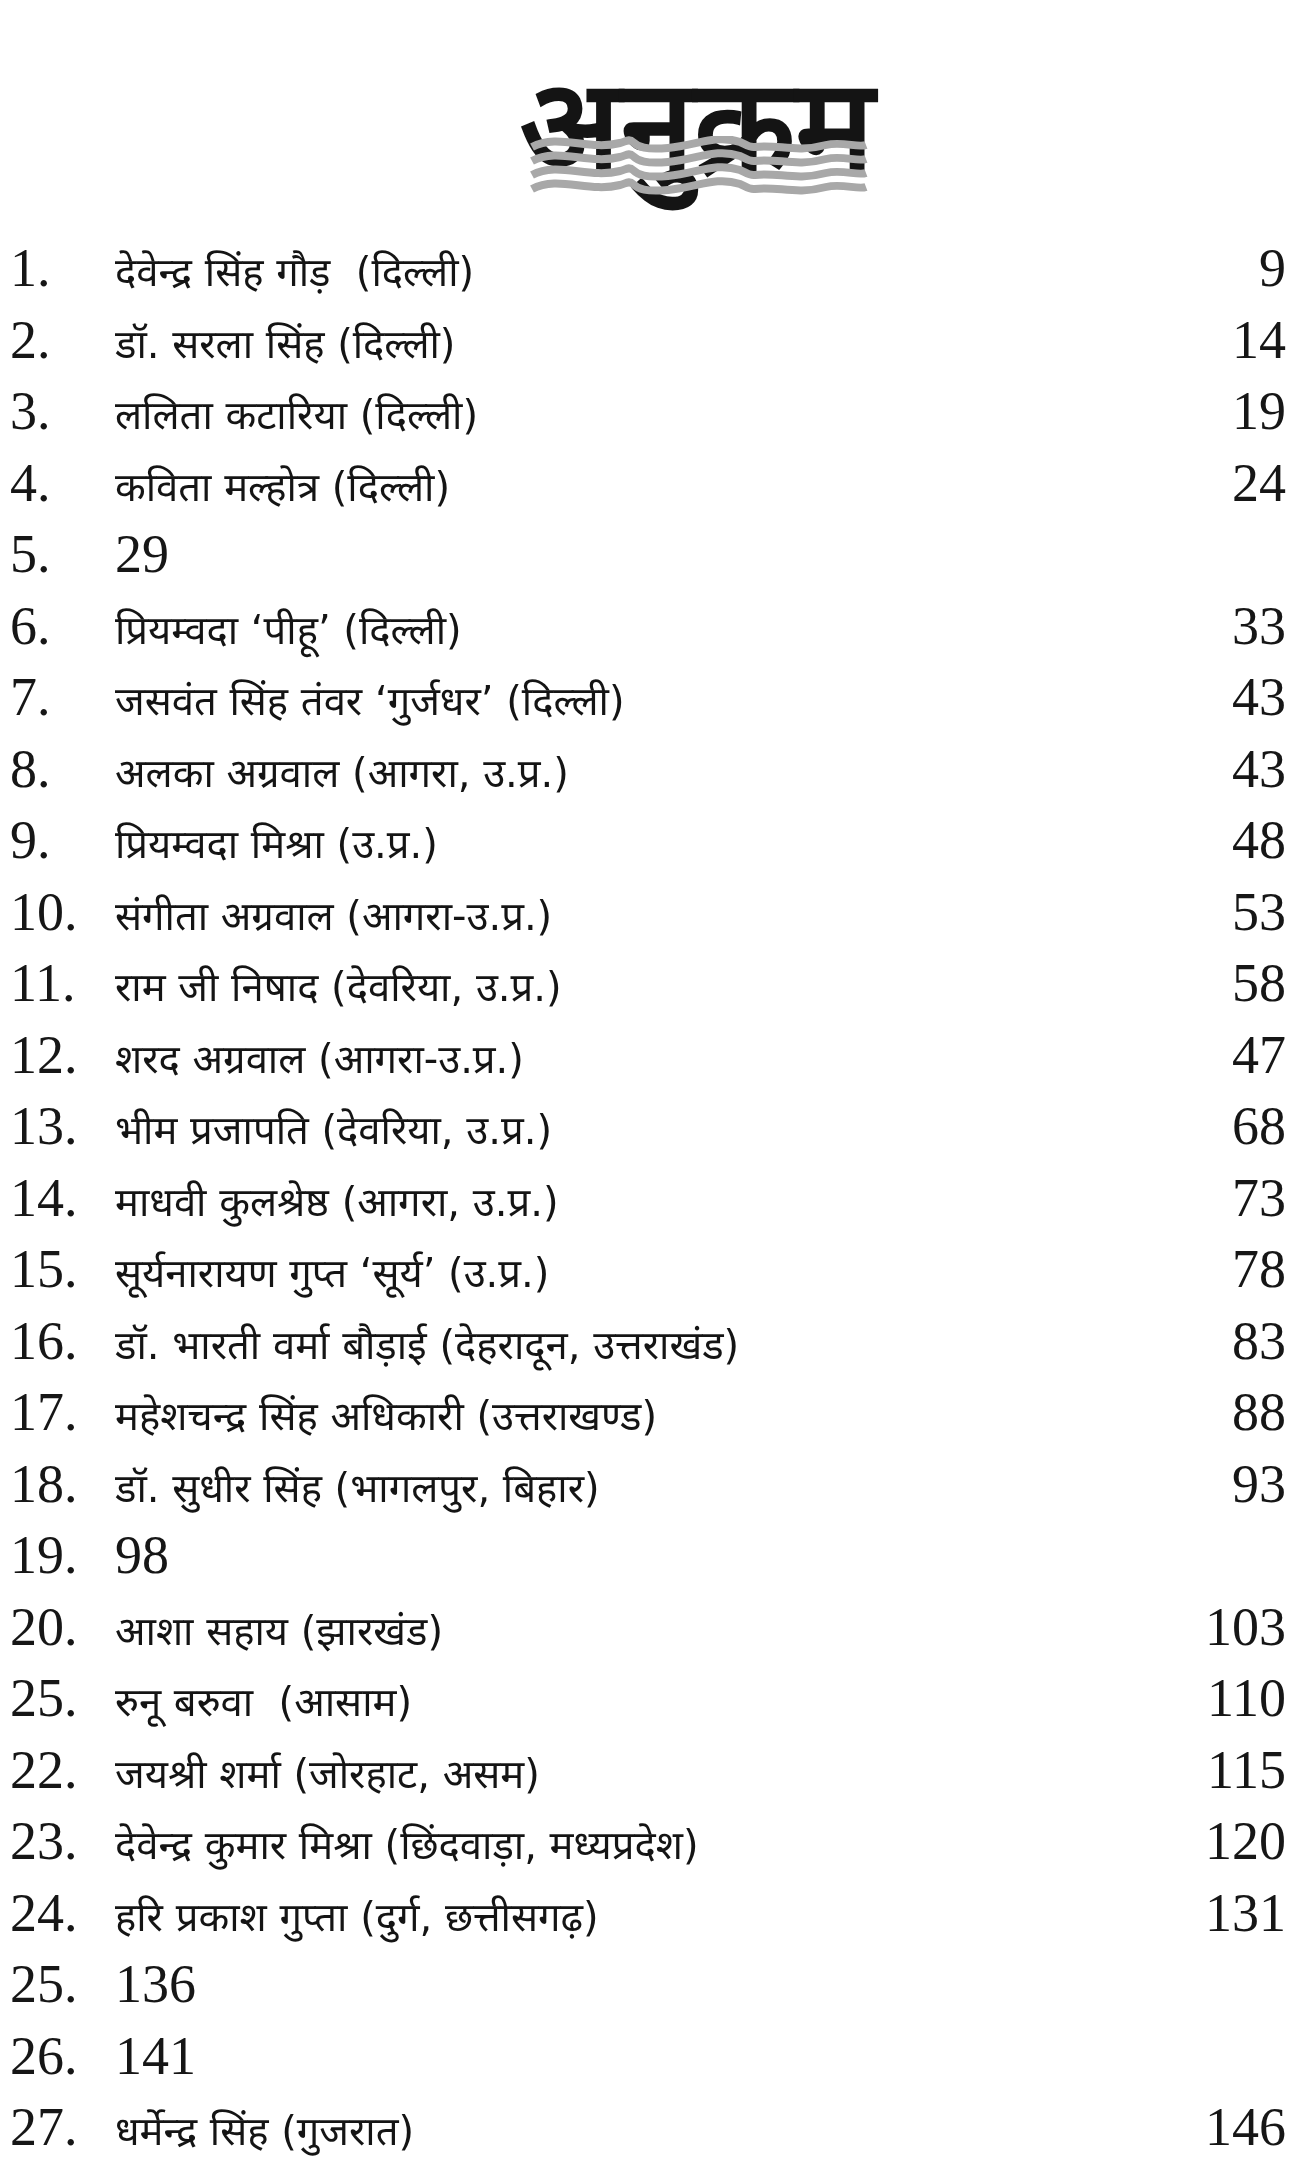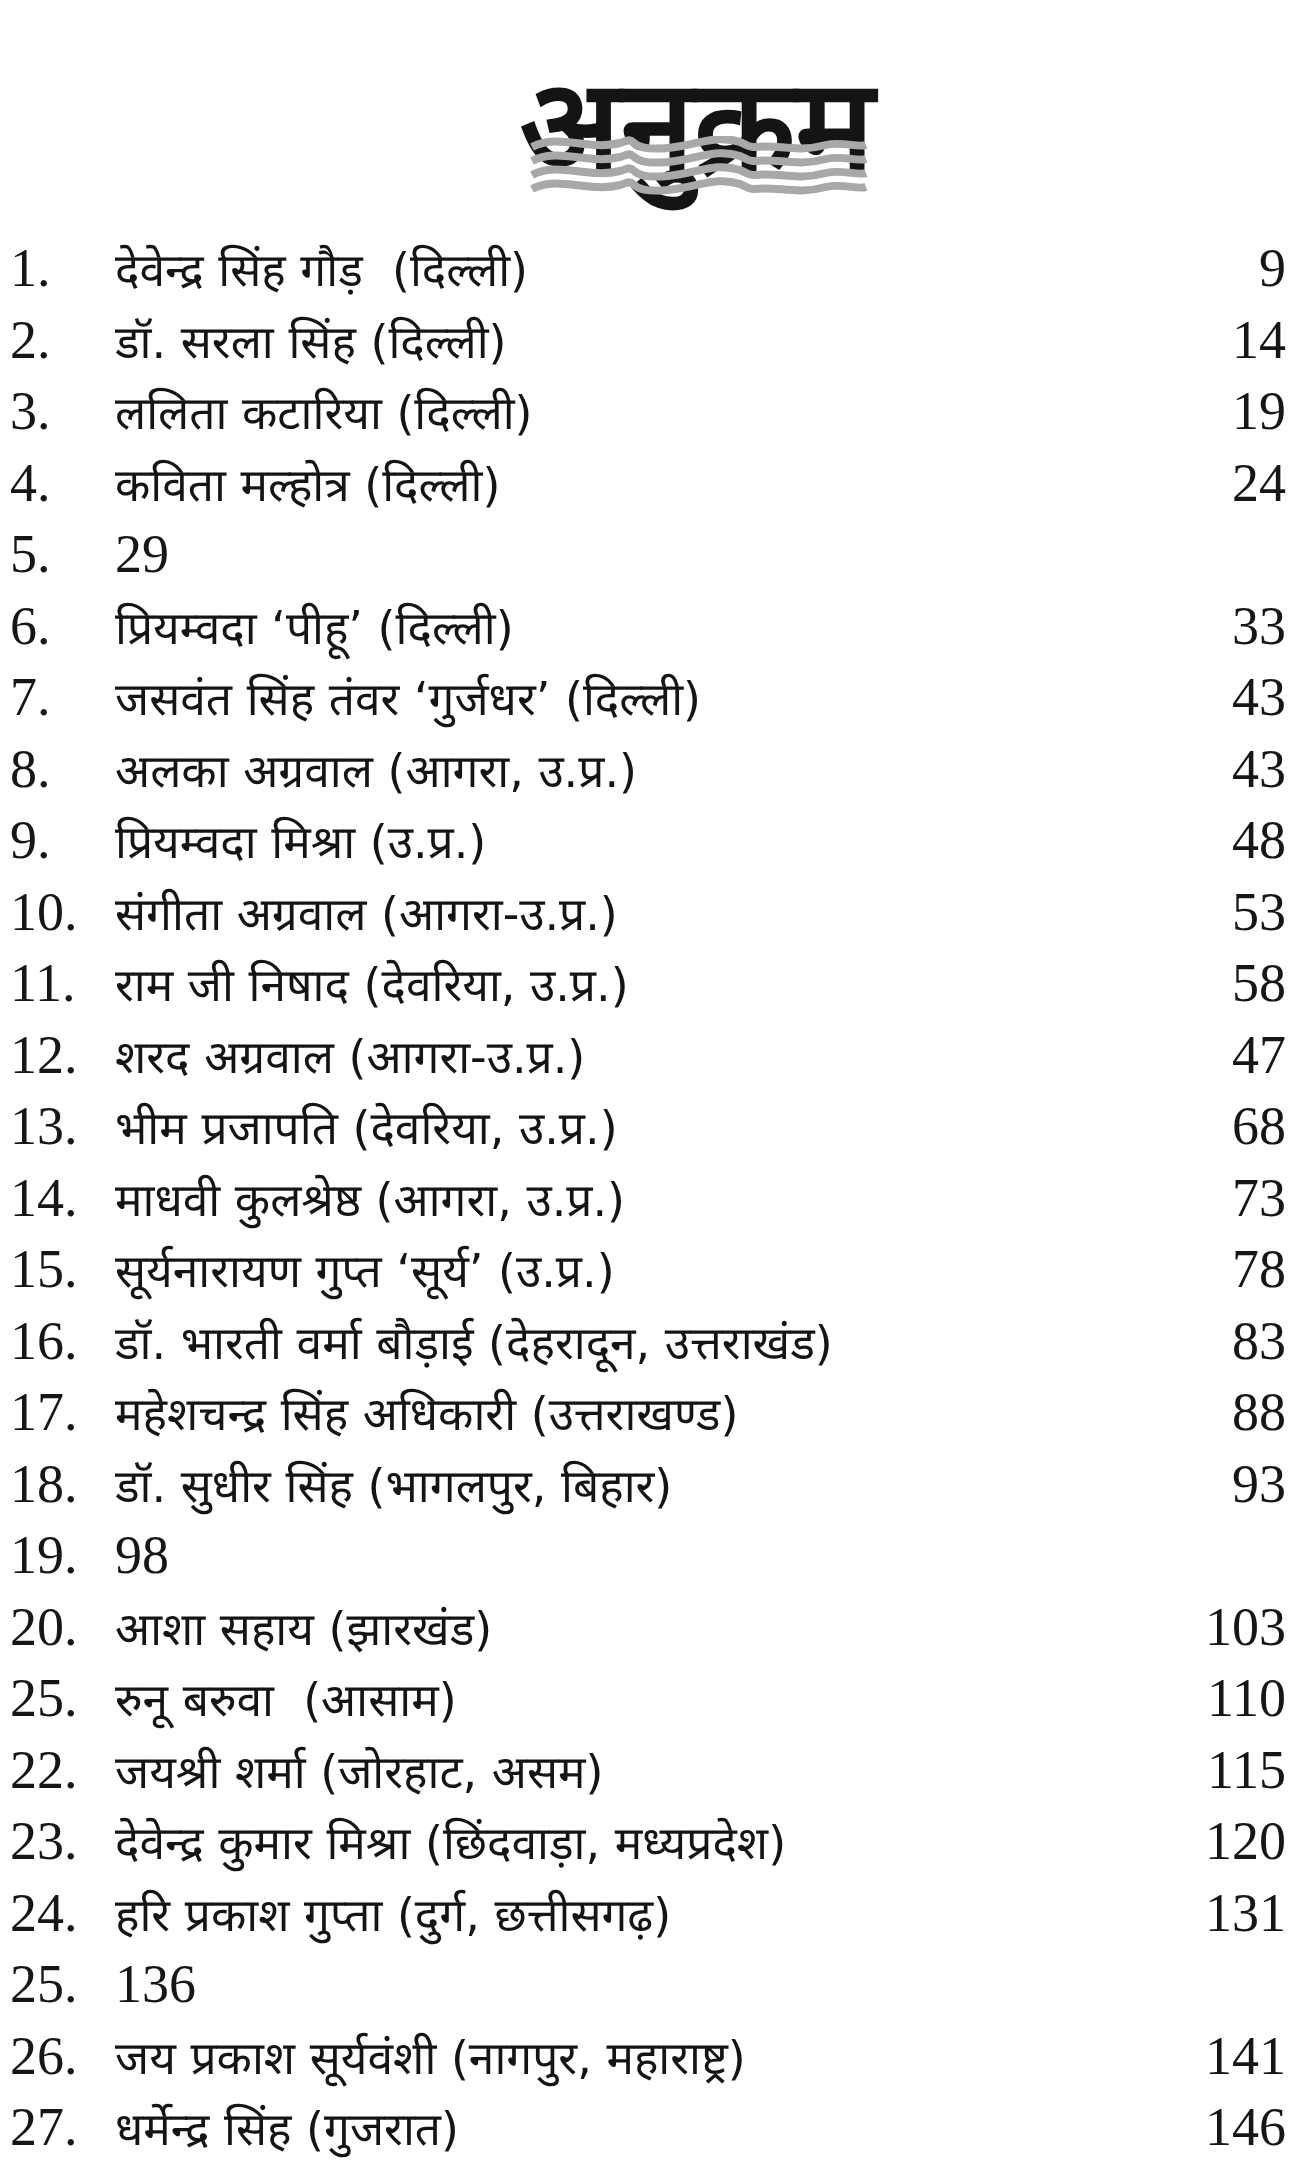--- a/index.html
+++ b/index.html
@@ -53,21 +53,21 @@
   }
   .toc-serial {
     flex: 0 0 105px;
     font-family: "Liberation Serif", serif;
     font-size: 54px;
     color: #161616;
   }
   .toc-name {
     flex: 1 1 auto;
     font-family: "DejaVu Sans", sans-serif;
-    font-size: 46px;
+    font-size: 40px;
     color: #141414;
     overflow: hidden;
   }
   .toc-page {
     flex: 0 0 auto;
     font-family: "Liberation Serif", serif;
     font-size: 54px;
     text-align: right;
     color: #161616;
   }
@@ -231,21 +231,20 @@
       <span class="toc-page">131</span>
     </div>
 
     <div class="toc-row">
       <span class="toc-serial">25.</span>
       <span class="toc-page">136</span>
     </div>
 
     <div class="toc-row">
       <span class="toc-serial">26.</span>
-      <span class="toc-name">जय प्रकाश सूर्यवंशी (नागपुर, महाराष्ट्र)</span>
       <span class="toc-page">141</span>
     </div>
 
     <div class="toc-row">
       <span class="toc-serial">27.</span>
       <span class="toc-name">धर्मेन्द्र सिंह (गुजरात)</span>
       <span class="toc-page">146</span>
     </div>
   </div>
 

